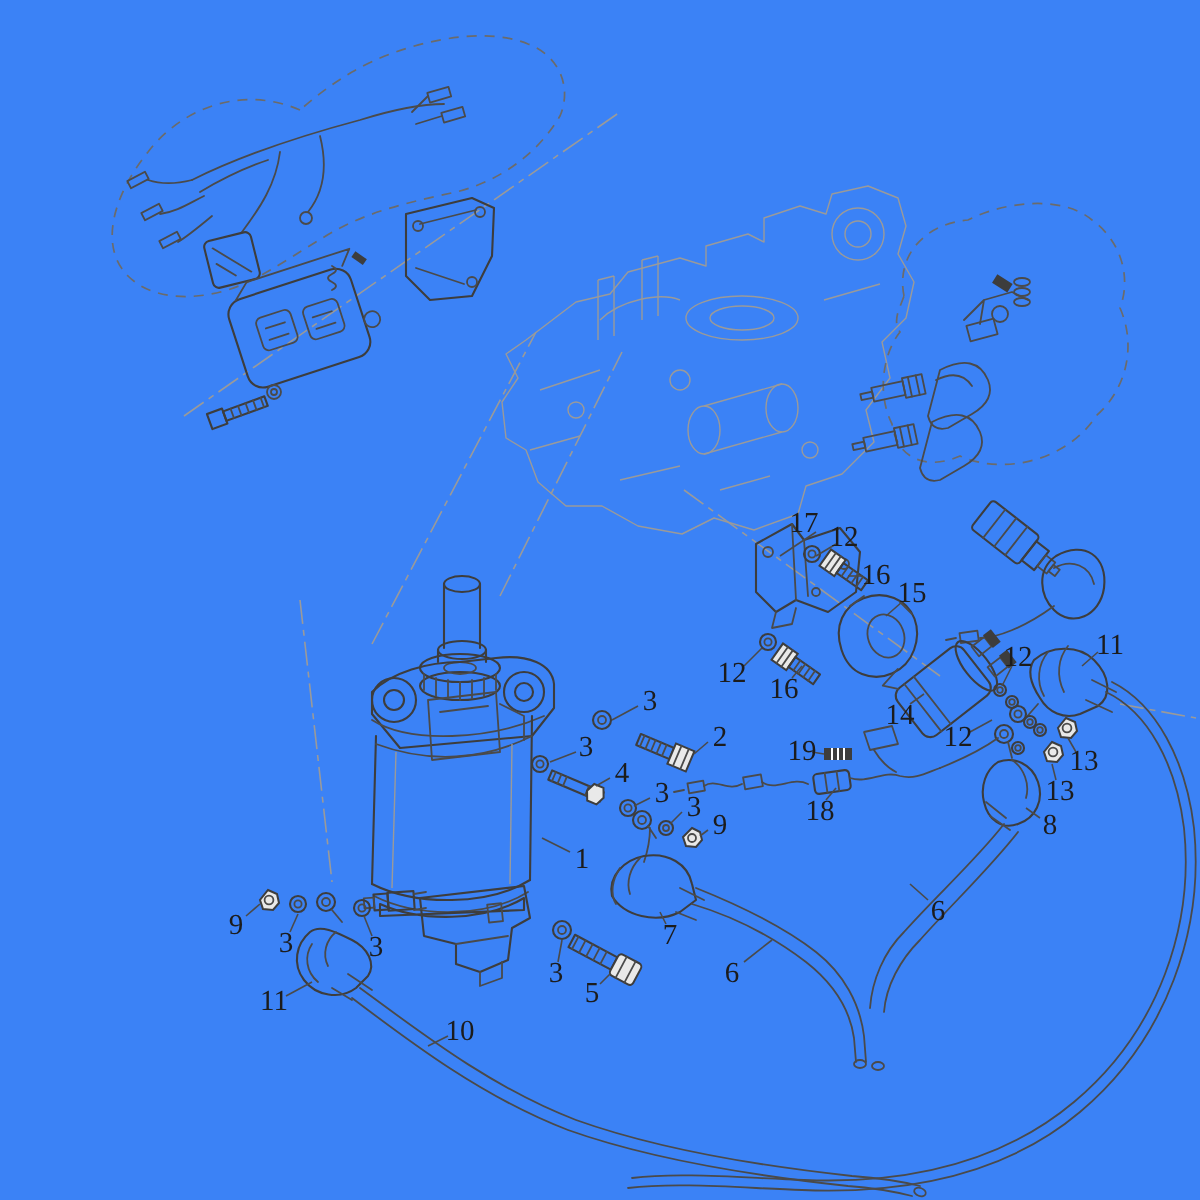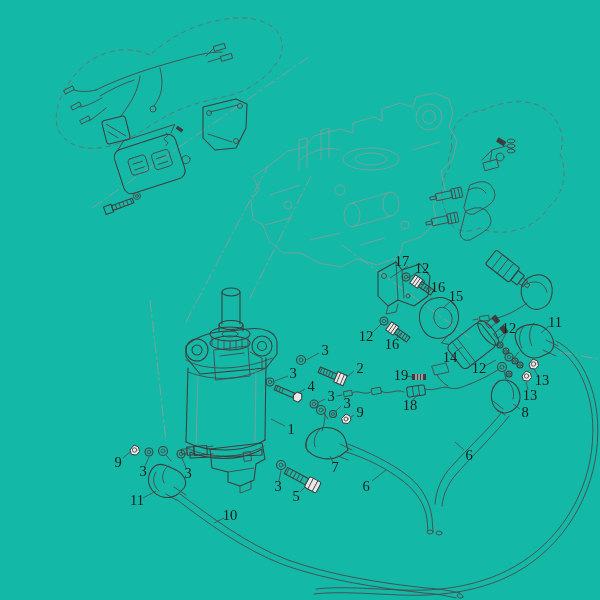--- a/index.html
+++ b/index.html
@@ -1,16 +1,16 @@
 <!DOCTYPE html>
 <html><head>
 <meta charset="utf-8">
 <style>
   html,body{margin:0;padding:0;background:#fff;}
-  .stage{position:relative;width:600px;height:600px;background:#14b8a6;overflow:hidden;
+  .stage{position:relative;width:600px;height:600px;background:#3b82f6;overflow:hidden;
          font-family:"Liberation Serif","DejaVu Serif",serif;}
   svg{position:absolute;left:0;top:0;}
   .ink{stroke:#3d3d3d;fill:none;stroke-width:1.05;stroke-linejoin:round;stroke-linecap:round;}
   .ink2{stroke:#4a4a4a;fill:none;stroke-width:.9;stroke-linejoin:round;stroke-linecap:round;}
   .ghost{stroke:#9a9a9a;fill:none;stroke-width:.7;stroke-linejoin:round;}
   .dash{stroke:#6b6b6b;fill:none;stroke-width:.85;stroke-dasharray:5 4;}
   .cdash{stroke:#9a9a9a;fill:none;stroke-width:.8;stroke-dasharray:12 3 3 3;}
   .darkfill{fill:#3d3d3d;stroke:none;}
   .greyfill{fill:#e9e9e9;stroke:#3d3d3d;stroke-width:1;}
   .leader{stroke:#4a4a4a;stroke-width:.8;}

